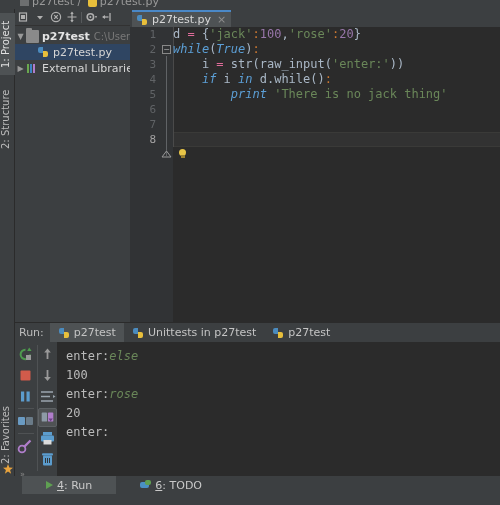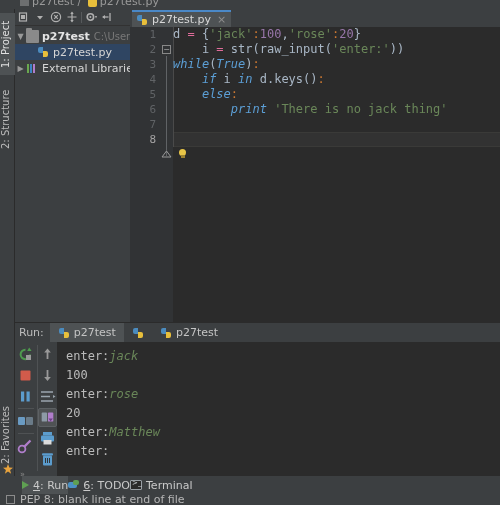--- a/index.html
+++ b/index.html
@@ -125,21 +125,21 @@
   .ctbtn { width:19px; height:19px; position:relative; margin-bottom:2px; }
   .ctbtn.pressed { background:#4f5254; border:1px solid #5d6164; border-radius:2px; }
   .ctsep { height:1px; background:#4f5254; margin:2px 2px 3px 2px; }
 
   .console { position:absolute; left:42px; top:19px; width:443px; height:135px; background:#2b2b2b; border-left:1px solid #2b2b2b; padding: 5px 0 0 8px; }
   .coline { height:19px; line-height:19px; font-family:"DejaVu Sans Mono","Liberation Mono",monospace; font-size:12px; color:#bbbbbb; white-space:pre; }
   .co-in { color:#6a8759; font-style: italic; }
 
   
   .bottombar { position:absolute; left:0; top:476px; width:500px; height:18px; background:#3c3f41; display:flex; align-items:center; font-size:11px; }
-  .bbtn { display:flex; align-items:center; gap:4px; height:18px; padding:0 0; color:#c9c9c9; white-space:nowrap;}
+  .bbtn { display:flex; align-items:center; gap:4px; height:18px; padding:0 24px; color:#c9c9c9; white-space:nowrap;}
   .bbtn.active { background:#4e5254; }
   .bbtn u { text-decoration: underline; }
   .tri-run { width:0;height:0;border-left:7px solid #5fa052;border-top:4px solid transparent;border-bottom:4px solid transparent;}
   .ic-todo { width:11px;height:10px;position:relative;}
   .ic-todo:before{content:"";position:absolute;left:0;top:2px;width:9px;height:6px;background:#4a90c4;border-radius:2px;}
   .ic-todo:after{content:"";position:absolute;left:5px;top:0px;width:6px;height:5px;background:#5fa052;border-radius:2px;}
   .ic-term { width:12px;height:10px;background:#2b2b2b;border:1px solid #9aa0a6;border-radius:1px;position:relative;}
   .ic-term:after{content:">_";position:absolute;left:1px;top:-2px;font-size:7px;color:#cfd3d6;}
 
   
@@ -260,24 +260,23 @@
           <div class="ln" style="top: 30px;">3</div>
           <div class="ln" style="top: 45px;">4</div>
           <div class="ln" style="top: 60px;">5</div>
           <div class="ln" style="top: 75px;">6</div>
           <div class="ln" style="top: 90px;">7</div>
           <div class="ln cur" style="top: 105px;">8</div>
         </div>
       <div class="caret-col"></div>
       <div class="code" id="codelines">
           <div class="cl"><span class="s-def">d</span><span class="s-def"> </span><span class="s-op">=</span><span class="s-def"> </span><span class="s-punct">{</span><span class="s-str">'jack'</span><span class="s-colon">:</span><span class="s-num">100</span><span class="s-punct">,</span><span class="s-str">'rose'</span><span class="s-colon">:</span><span class="s-num">20</span><span class="s-punct">}</span></div>
+          <div class="cl"><span class="s-kw2">while</span><span class="s-punct">(</span><span class="s-kw2">True</span><span class="s-punct">)</span><span class="s-colon">:</span></div>
           <div class="cl"><span class="s-def">    i </span><span class="s-op">=</span><span class="s-def"> </span><span class="s-fn">str</span><span class="s-punct">(</span><span class="s-fn">raw_input</span><span class="s-punct">(</span><span class="s-str">'enter:'</span><span class="s-punct">))</span></div>
-          <div class="cl"><span class="s-kw2">while</span><span class="s-punct">(</span><span class="s-kw2">True</span><span class="s-punct">)</span><span class="s-colon">:</span></div>
-          <div class="cl"><span class="s-def">    </span><span class="s-kw2">if</span><span class="s-def"> i </span><span class="s-kw2">in</span><span class="s-def"> d.keys</span><span class="s-punct">()</span><span class="s-colon">:</span></div>
-          <div class="cl"><span class="s-def">    </span><span class="s-kw2">else</span><span class="s-colon">:</span></div>
+          <div class="cl"><span class="s-def">    </span><span class="s-kw2">if</span><span class="s-def"> i </span><span class="s-kw2">in</span><span class="s-def"> d.while</span><span class="s-punct">()</span><span class="s-colon">:</span></div>
           <div class="cl"><span class="s-def">        </span><span class="s-kw2">print</span><span class="s-def"> </span><span class="s-str">'There is no jack thing'</span></div>
           <div class="cl"><span class="s-def"></span></div>
         </div>
 
       <div class="foldmark" style="left:32px; top:18px;">−</div>
       <svg style="position:absolute;left:31px;top:123px;width:11px;height:9px;" viewBox="0 0 11 9">
         <polygon points="5.5,1 10,7 1,7" fill="none" stroke="#9a9a9a" stroke-width="1"></polygon>
       </svg>
       <div class="bulb" style="left:48px; top:122px;"></div>
     </div>
@@ -285,20 +284,21 @@
 
   <div class="runpanel">
     <div class="runtabs">
       <span class="runlabel">Run:</span>
       <div class="rtab active">
         <span class="ic-py"></span>
         <span>p27test</span>
       </div>
       <div class="rtab">
         <span class="ic-py"></span>
+        <span>Unittests in p27test</span>
       </div>
       <div class="rtab">
         <span class="ic-py"></span>
         <span>p27test</span>
       </div>
     </div>
 
     <div class="console-toolbar">
       <div class="ctcol c1">
         <div class="ctbtn">
@@ -376,43 +376,34 @@
           <svg width="19" height="19" viewBox="0 0 19 19">
               <rect x="5" y="5.5" width="9" height="10" fill="#5b9ccd" rx="1"></rect>
               <rect x="4" y="3.2" width="11" height="2.2" fill="#5b9ccd" rx="1"></rect>
               <path d="M7.5 8 L7.5 13 M9.5 8 L9.5 13 M11.5 8 L11.5 13" stroke="#2b2b2b" stroke-width="0.9"></path>
             </svg>
         </div>
       </div>
     </div>
 
     <div class="console" id="console">
-        <div class="coline"><span>enter:</span><span class="co-in">jack</span></div>
+        <div class="coline"><span>enter:</span><span class="co-in">else</span></div>
         <div class="coline"><span>100</span></div>
         <div class="coline"><span>enter:</span><span class="co-in">rose</span></div>
         <div class="coline"><span>20</span></div>
-        <div class="coline"><span>enter:</span><span class="co-in">Matthew</span></div>
         <div class="coline"><span>enter:</span></div>
       </div>
   </div>
 
   <div class="bottombar">
     <div style="width:22px"></div>
     <div class="bbtn active">
       <span class="tri-run"></span>
       <span><u>4</u><span>: Run</span></span>
     </div>
     <div class="bbtn">
       <span class="ic-todo"></span>
       <span><u>6</u><span>: TODO</span></span>
     </div>
-    <div class="bbtn">
-      <span class="ic-term"></span>
-      <span>Terminal</span>
-    </div>
-  </div>
-
-  <div class="statusbar">
-    <span class="sb-box"></span>
-    <span class="sb-text">PEP 8: blank line at end of file</span>
-  </div>
+  </div>
+
 
 </div>
 
 </body></html>

